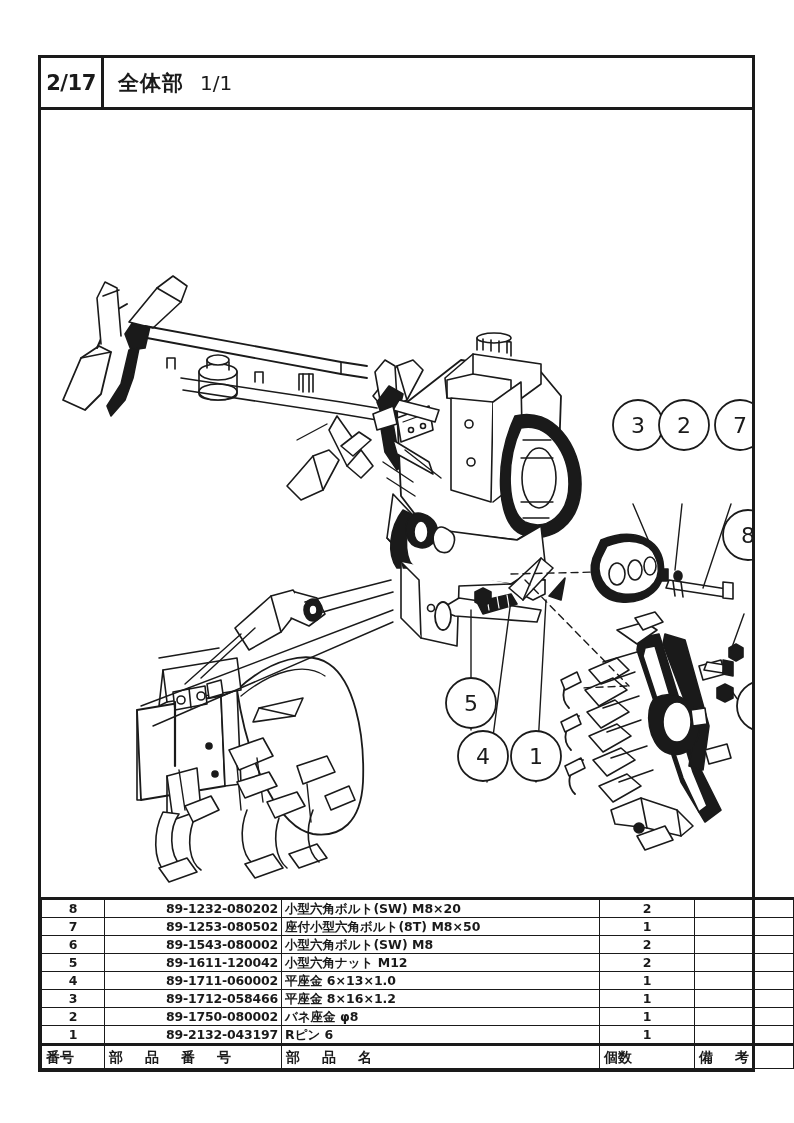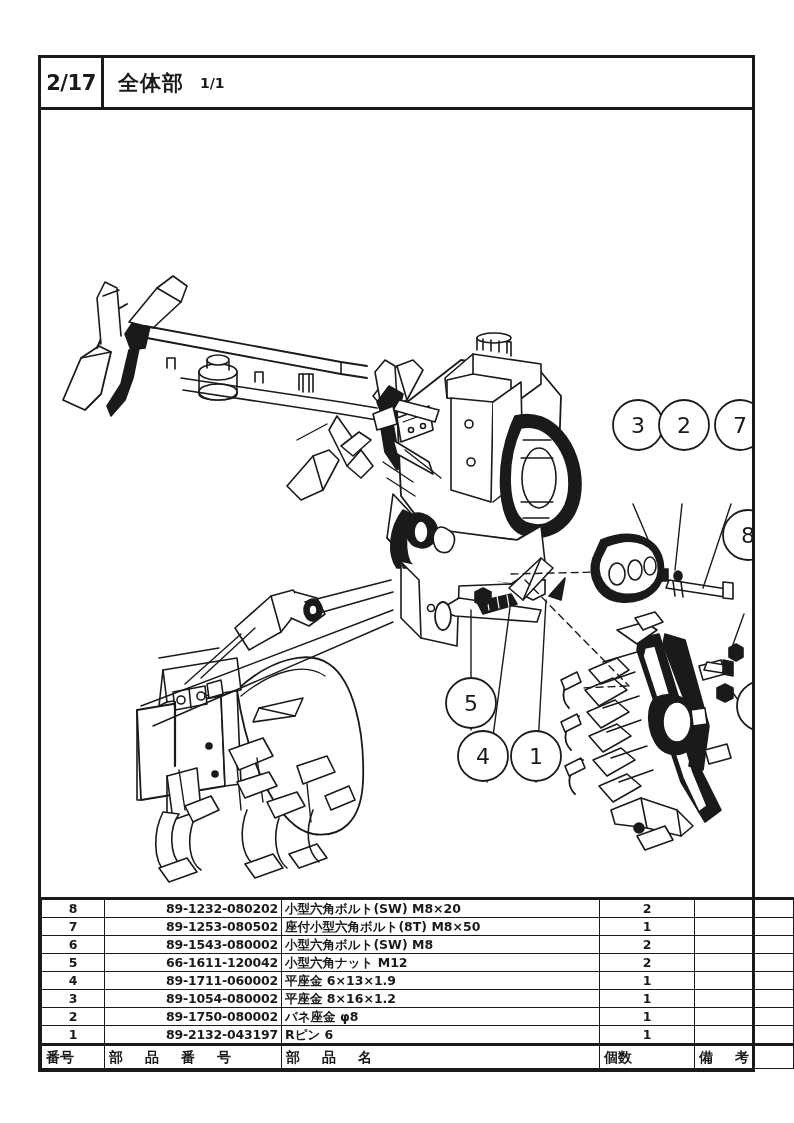--- a/index.html
+++ b/index.html
@@ -56,22 +56,22 @@
     align-items: center;
     padding-left: 14px;
     gap: 16px;
   }
   #section-title-text {
     font-size: 21px;
     font-weight: bold;
     letter-spacing: 1px;
   }
   #section-sheet-text {
-    font-size: 14px;
-    font-weight: bold;
+    font-size: 20px;
+    font-weight: normal;
   }
 
   
   #drawing-area {
     position: absolute;
     left: 0;
     top: 52px;
     width: 711px;
     height: 790px;
   }
@@ -476,35 +476,35 @@
           </tr>
           <tr>
             <td class="col-no">6</td>
             <td class="col-partno">89-1543-080002</td>
             <td class="col-name">小型六角ボルト(SW) M8</td>
             <td class="col-qty">2</td>
             <td class="col-remark"></td>
           </tr>
           <tr>
             <td class="col-no">5</td>
-            <td class="col-partno">66-1611-120042</td>
+            <td class="col-partno">89-1611-120042</td>
             <td class="col-name">小型六角ナット M12</td>
             <td class="col-qty">2</td>
             <td class="col-remark"></td>
           </tr>
           <tr>
             <td class="col-no">4</td>
             <td class="col-partno">89-1711-060002</td>
-            <td class="col-name">平座金 6×13×1.9</td>
+            <td class="col-name">平座金 6×13×1.0</td>
             <td class="col-qty">1</td>
             <td class="col-remark"></td>
           </tr>
           <tr>
             <td class="col-no">3</td>
-            <td class="col-partno">89-1054-080002</td>
+            <td class="col-partno">89-1712-058466</td>
             <td class="col-name">平座金 8×16×1.2</td>
             <td class="col-qty">1</td>
             <td class="col-remark"></td>
           </tr>
           <tr>
             <td class="col-no">2</td>
             <td class="col-partno">89-1750-080002</td>
             <td class="col-name">バネ座金 φ8</td>
             <td class="col-qty">1</td>
             <td class="col-remark"></td>

